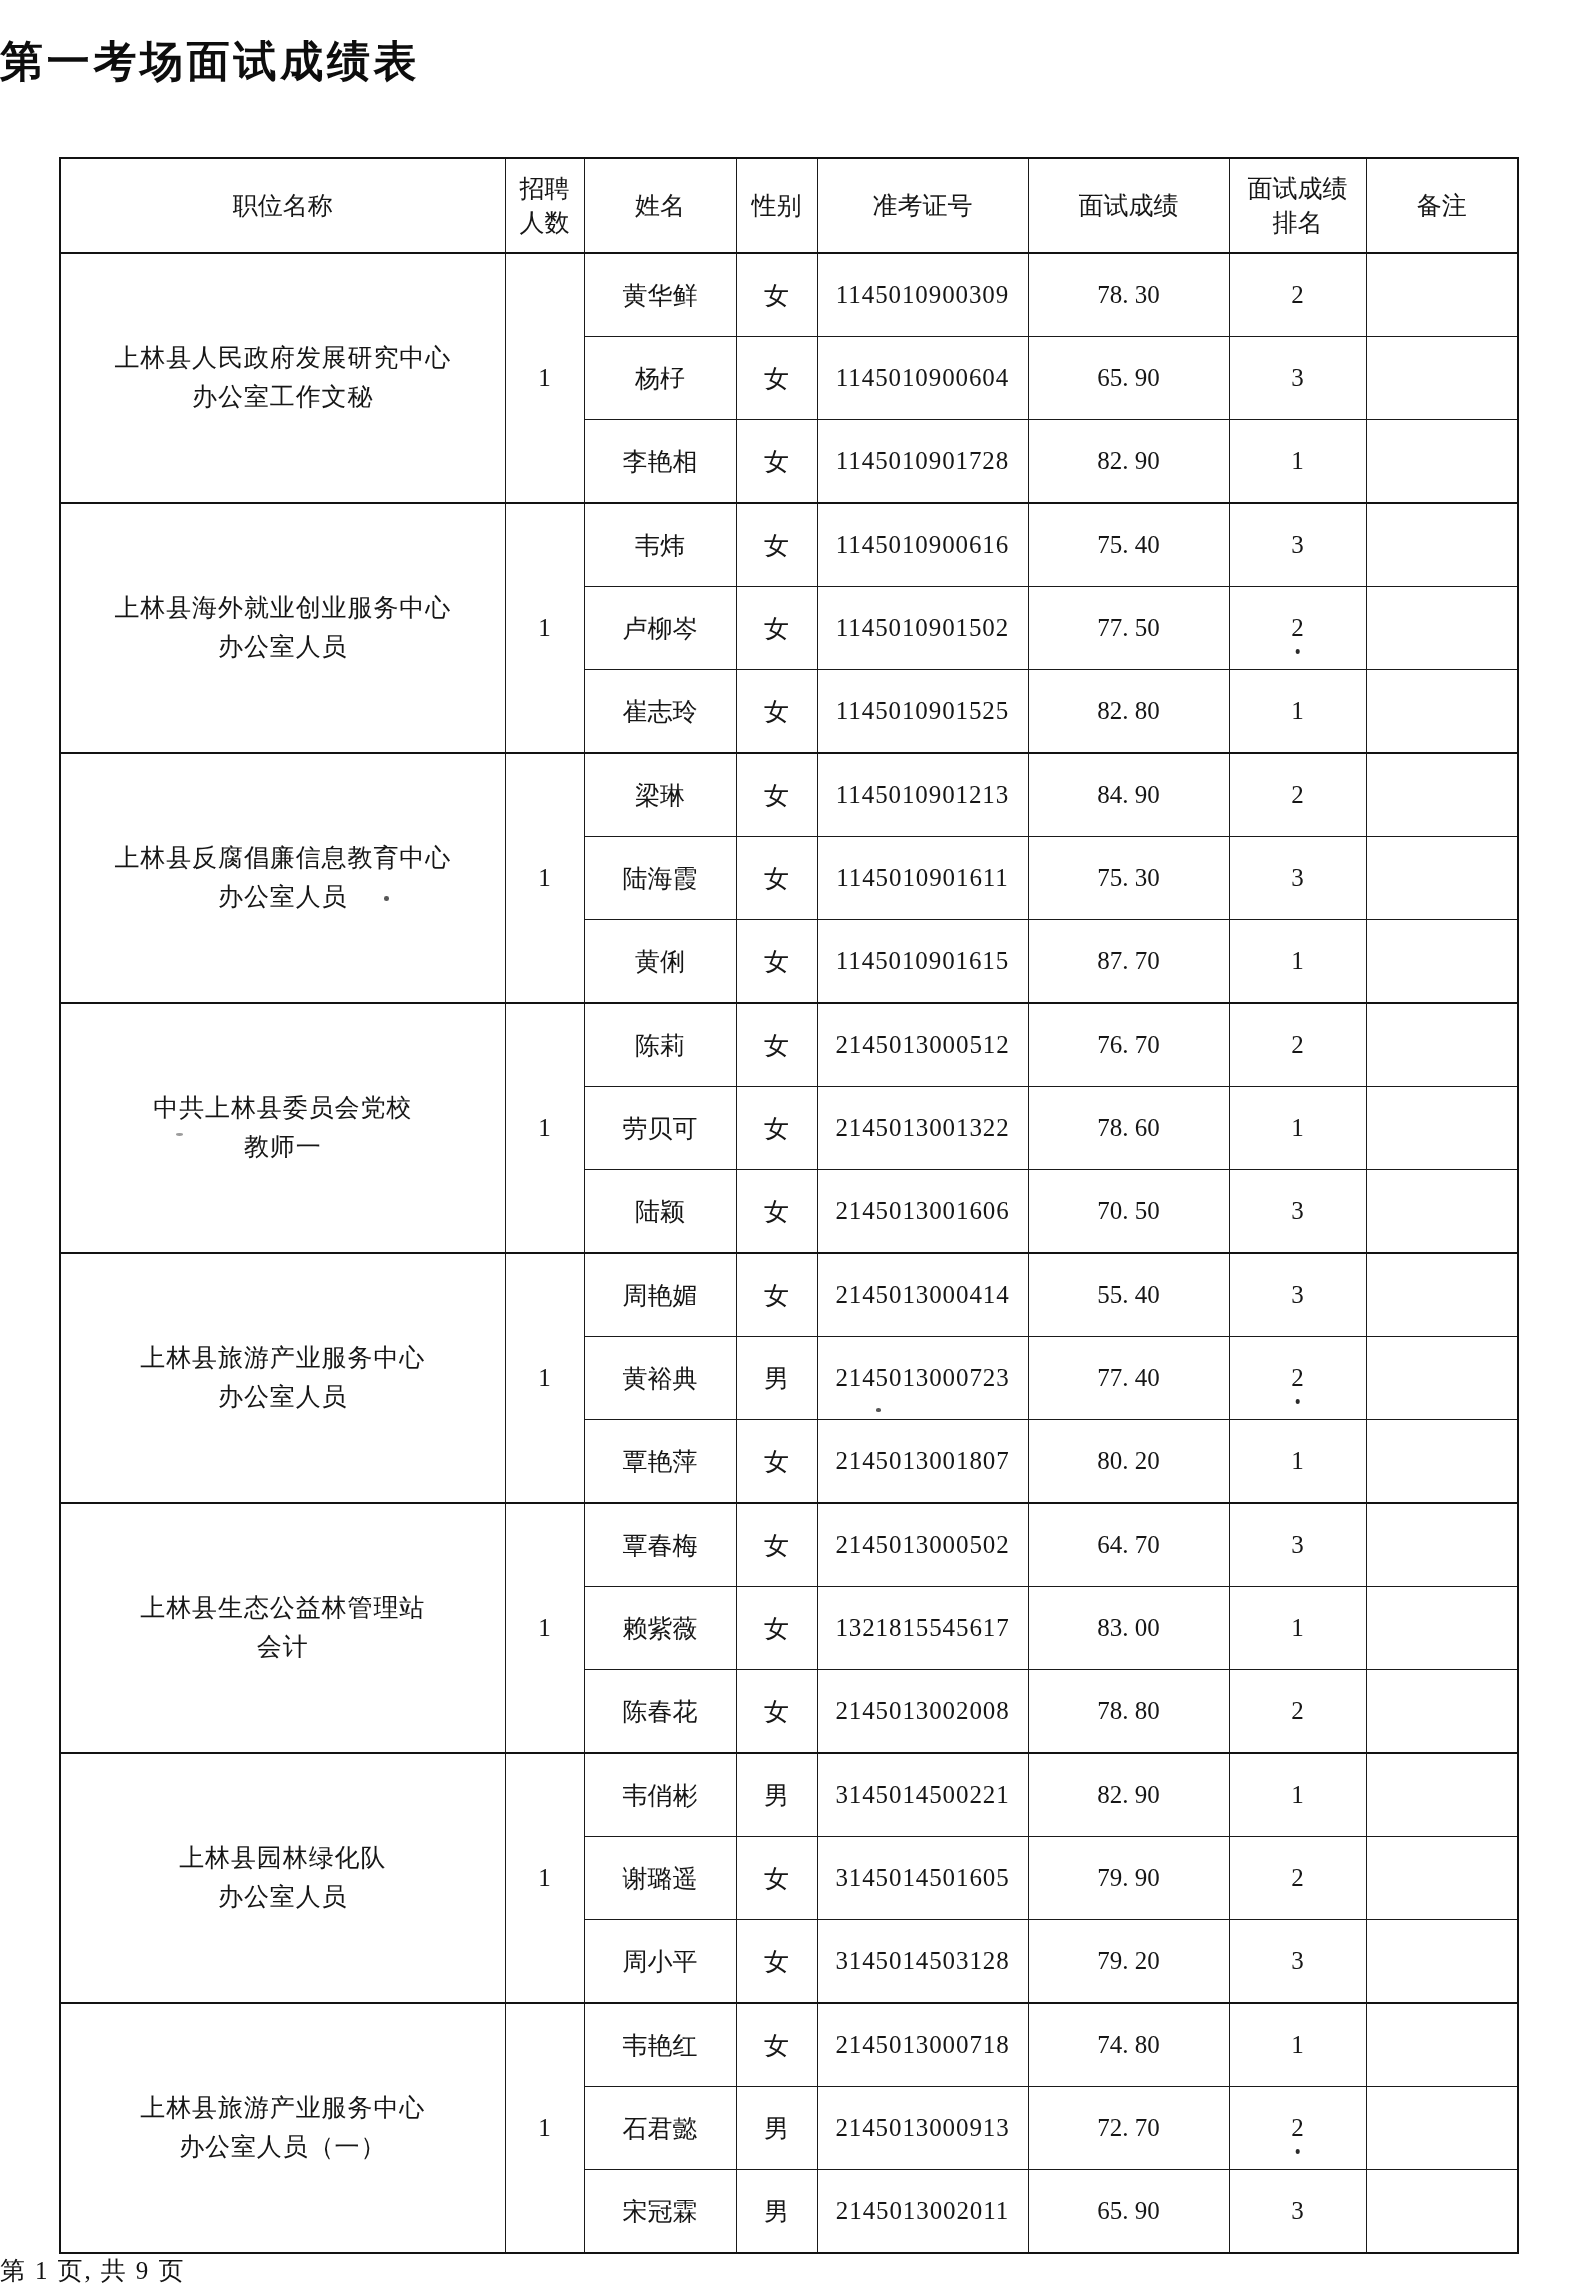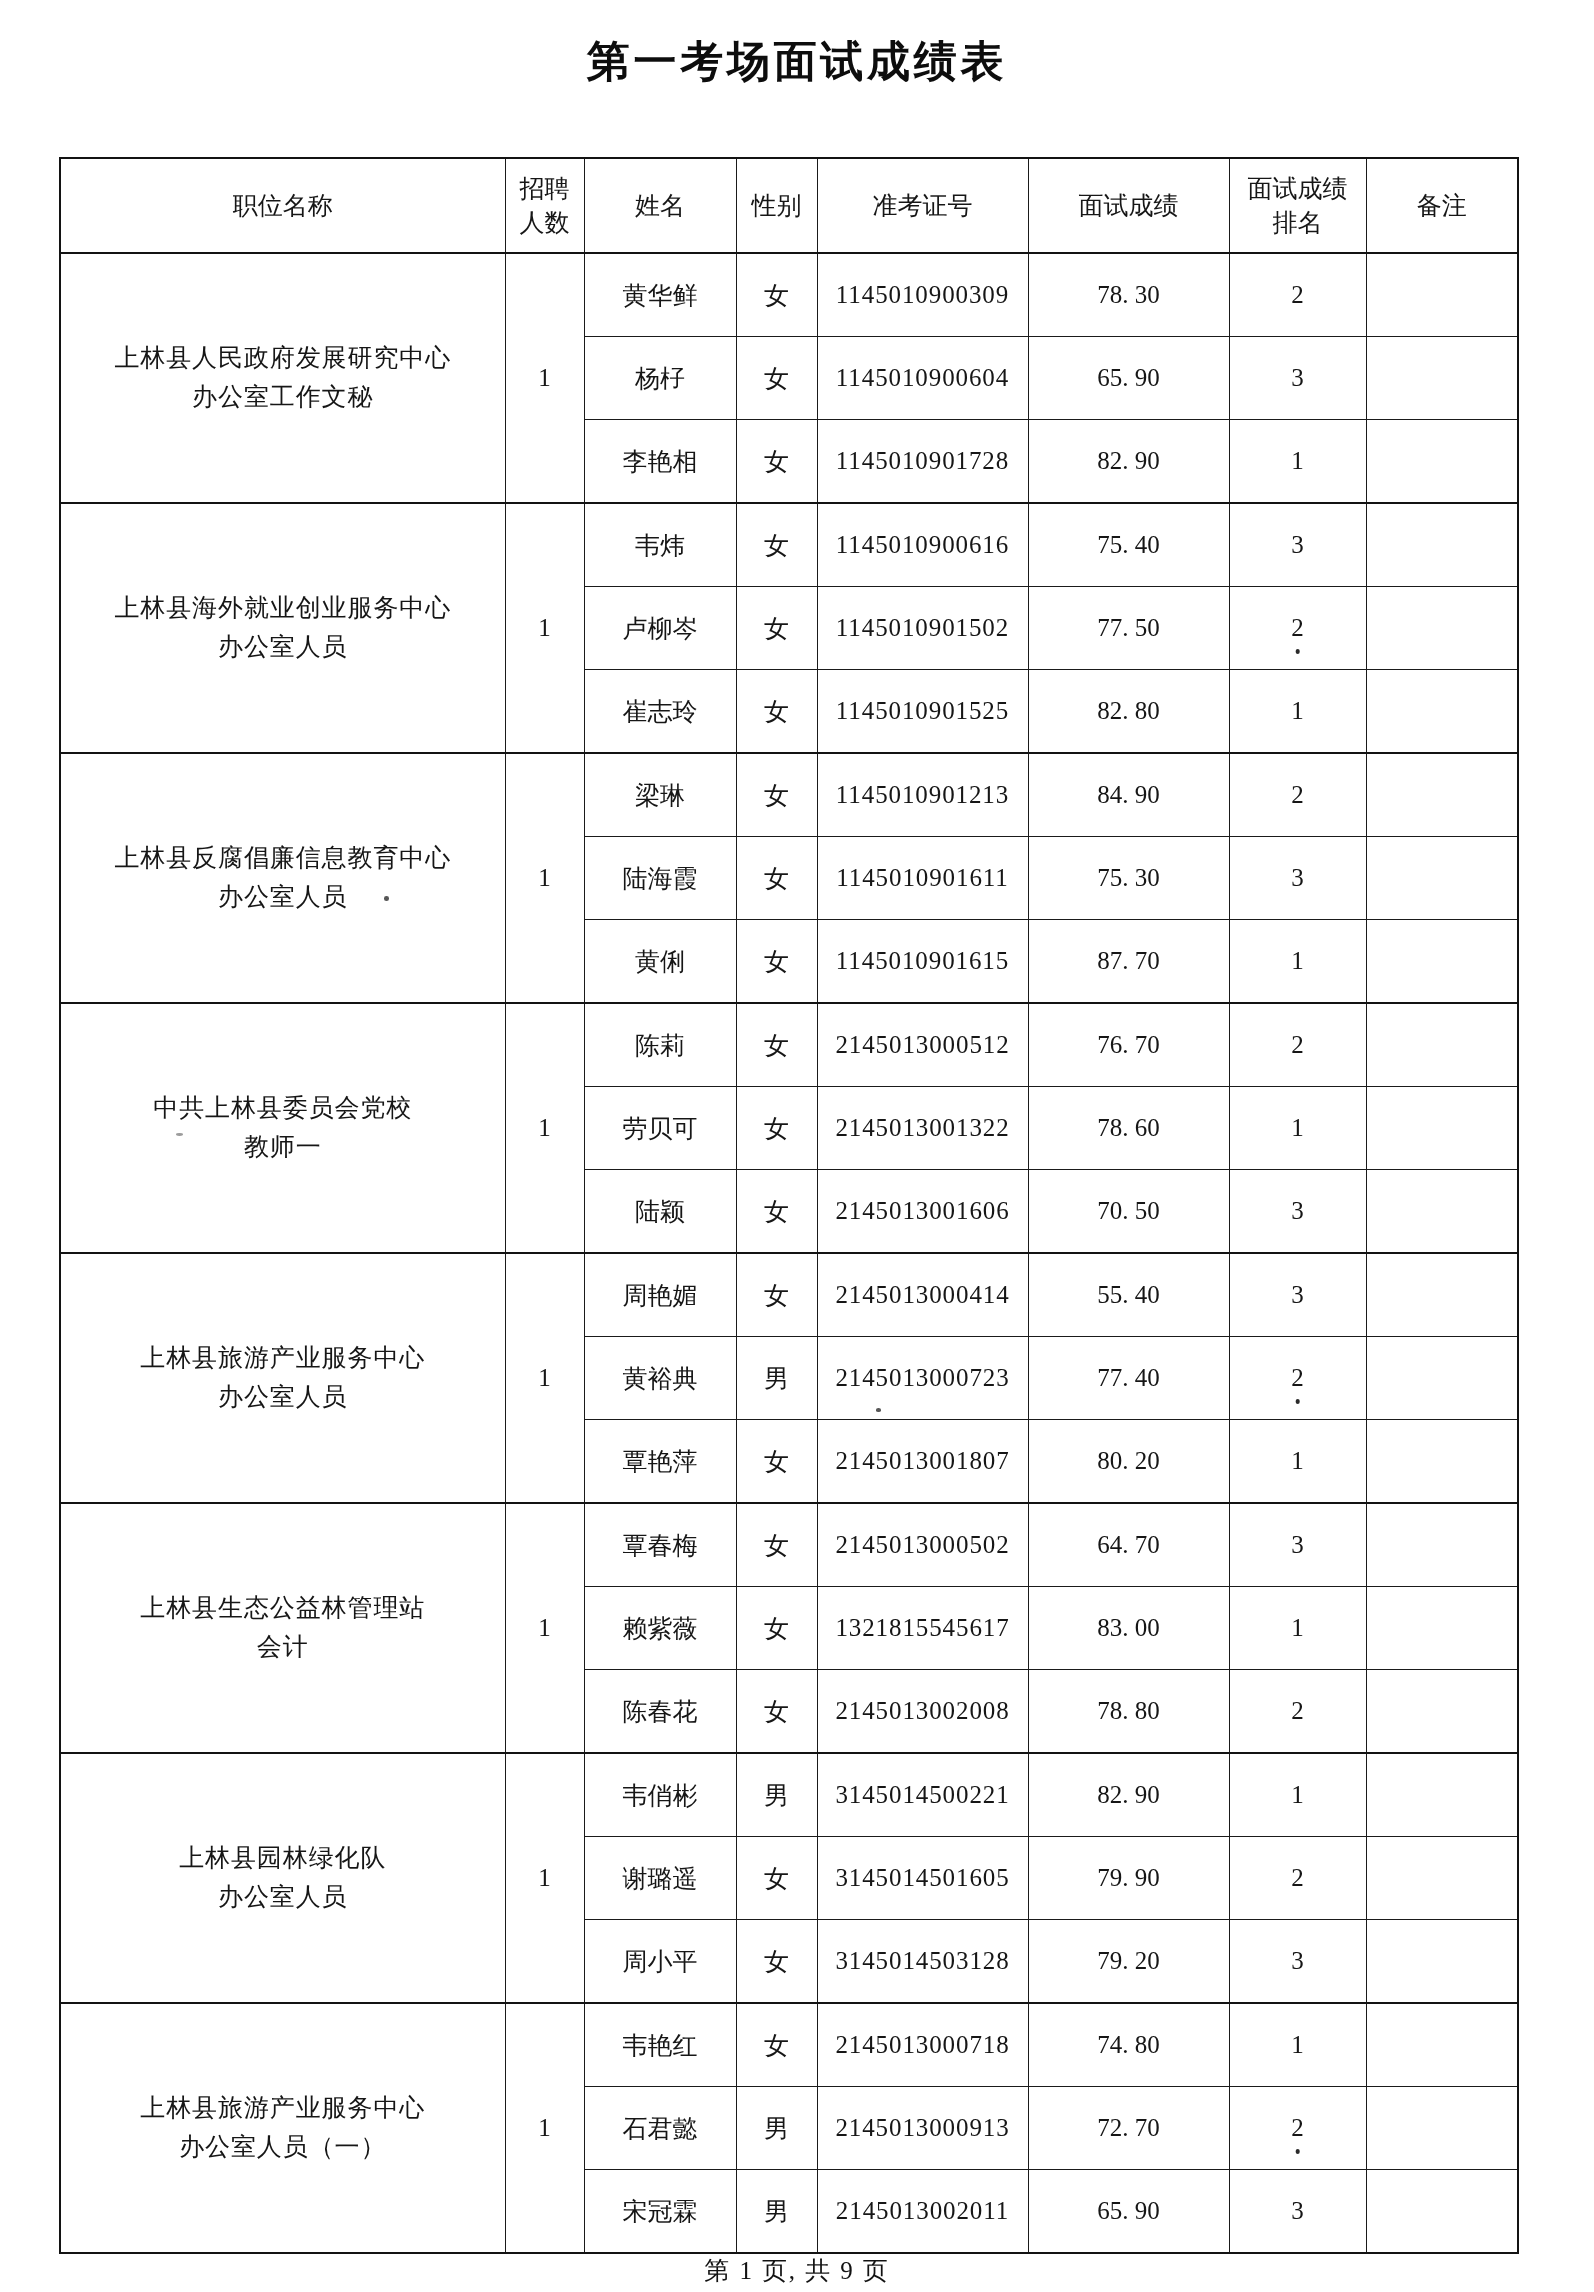--- a/index.html
+++ b/index.html
@@ -12,21 +12,21 @@
     width: 1594px;
     height: 2292px;
     font-family: "Liberation Serif", "DejaVu Serif", serif;
     color: #141414;
   }
   .doc-title {
     position: absolute;
     top: 33px;
     left: 0;
     width: 100%;
-    text-align: center;
+    text-align: left;
     font-family: "Liberation Sans", "DejaVu Sans", sans-serif;
     font-size: 43px;
     font-weight: 900;
     letter-spacing: 3.7px;
     color: #0d0d0d;
   }
   table.score-table {
     position: absolute;
     left: 59px;
     top: 157px;
@@ -84,21 +84,21 @@
     height: 4.6px;
     background: #2a2a2a;
     border-radius: 50%;
     transform: translateX(-50%);
   }
   .page-footer {
     position: absolute;
     top: 2254px;
     left: 0;
     width: 100%;
-    text-align: center;
+    text-align: left;
     font-size: 25px;
     letter-spacing: 1.9px;
     color: #121212;
   }
   .speck {
     position: absolute;
     background: #3a3a3a;
     border-radius: 50%;
     opacity: 0.85;
   }

